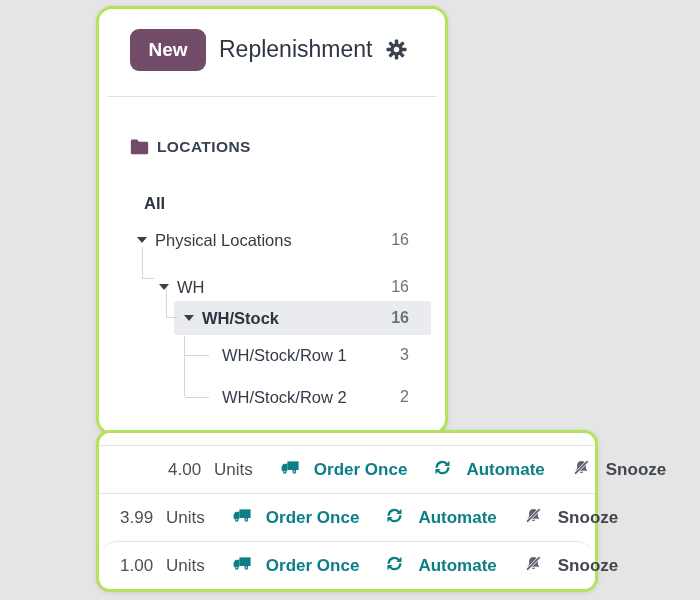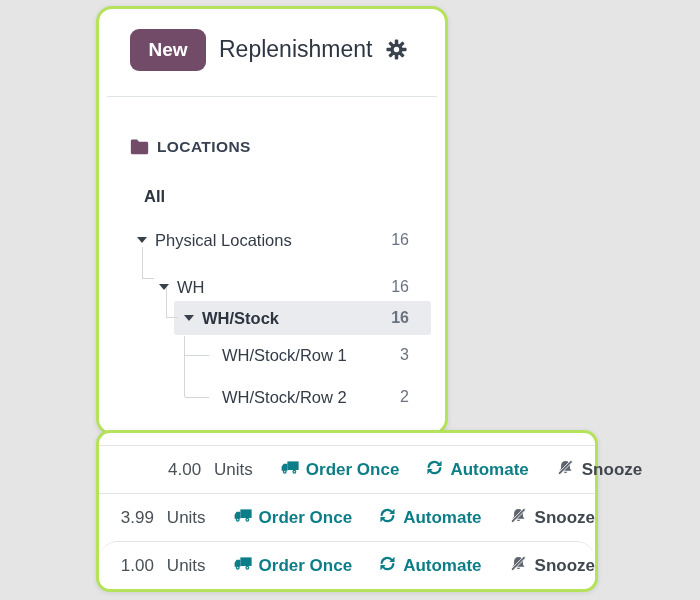--- a/index.html
+++ b/index.html
@@ -46,21 +46,21 @@
   .tree-row .count {
     position: absolute; right: 36px; top: 0;
     font-size: 16px; color: #6b7280;
   }
   .caret {
     position: absolute; top: 50%; margin-top: -3px;
     width: 0; height: 0;
     border-left: 5px solid transparent; border-right: 5px solid transparent;
     border-top: 6px solid #39404c;
   }
-  .row-all  { top: 169px; font-weight: 700; color: #2c3440; }
+  .row-all  { top: 176px; font-weight: 700; color: #2c3440; }
   .row-phys { top: 213px; }
   .row-wh   { top: 260px; }
   .row-stock{ top: 291px; font-weight: 700; color: #2c3440; padding-left: 10px; }
   .row-r1   { top: 328px; }
   .row-r2   { top: 370px; }
 
   .stock-highlight {
     position: absolute; left: 75px; top: 292px; width: 257px; height: 34px;
     background: #e9ebee; border-radius: 3px; z-index: 0;
   }
@@ -80,21 +80,21 @@
   .rep-row {
     position: absolute; left: 0; right: 0; height: 48px;
     border-top: 1px solid #e2e5e8;
     display: flex; align-items: center;
     font-size: 17px; color: #495057;
   }
   .rep-row-1 { top: 12px; padding-left: 48px; } .rep-row-2 { top: 60px; } .rep-row-3 { top: 108px; border-radius: 19px; }
   .qty { display: inline-block; width: 44px; margin-left: 21px; text-align: right; }
   .uom { margin-left: 13px; }
   .action {
-    display: inline-flex; align-items: center; gap: 7px;
+    display: inline-flex; align-items: center; gap: 15px;
     font-weight: 700; cursor: pointer; white-space: nowrap; background: none; border: none;
     font-family: "Liberation Sans", sans-serif; font-size: 17px; padding: 0;
   }
   .action-order    { margin-left: 28px; color: #0d7e87; }
   .action-automate { margin-left: 27px; color: #0d7e87; }
   .action-snooze   { margin-left: 27px; color: #41474f; }
   .icon { display: inline-block; flex: none; }
 </style>
 </head>
 <body>

